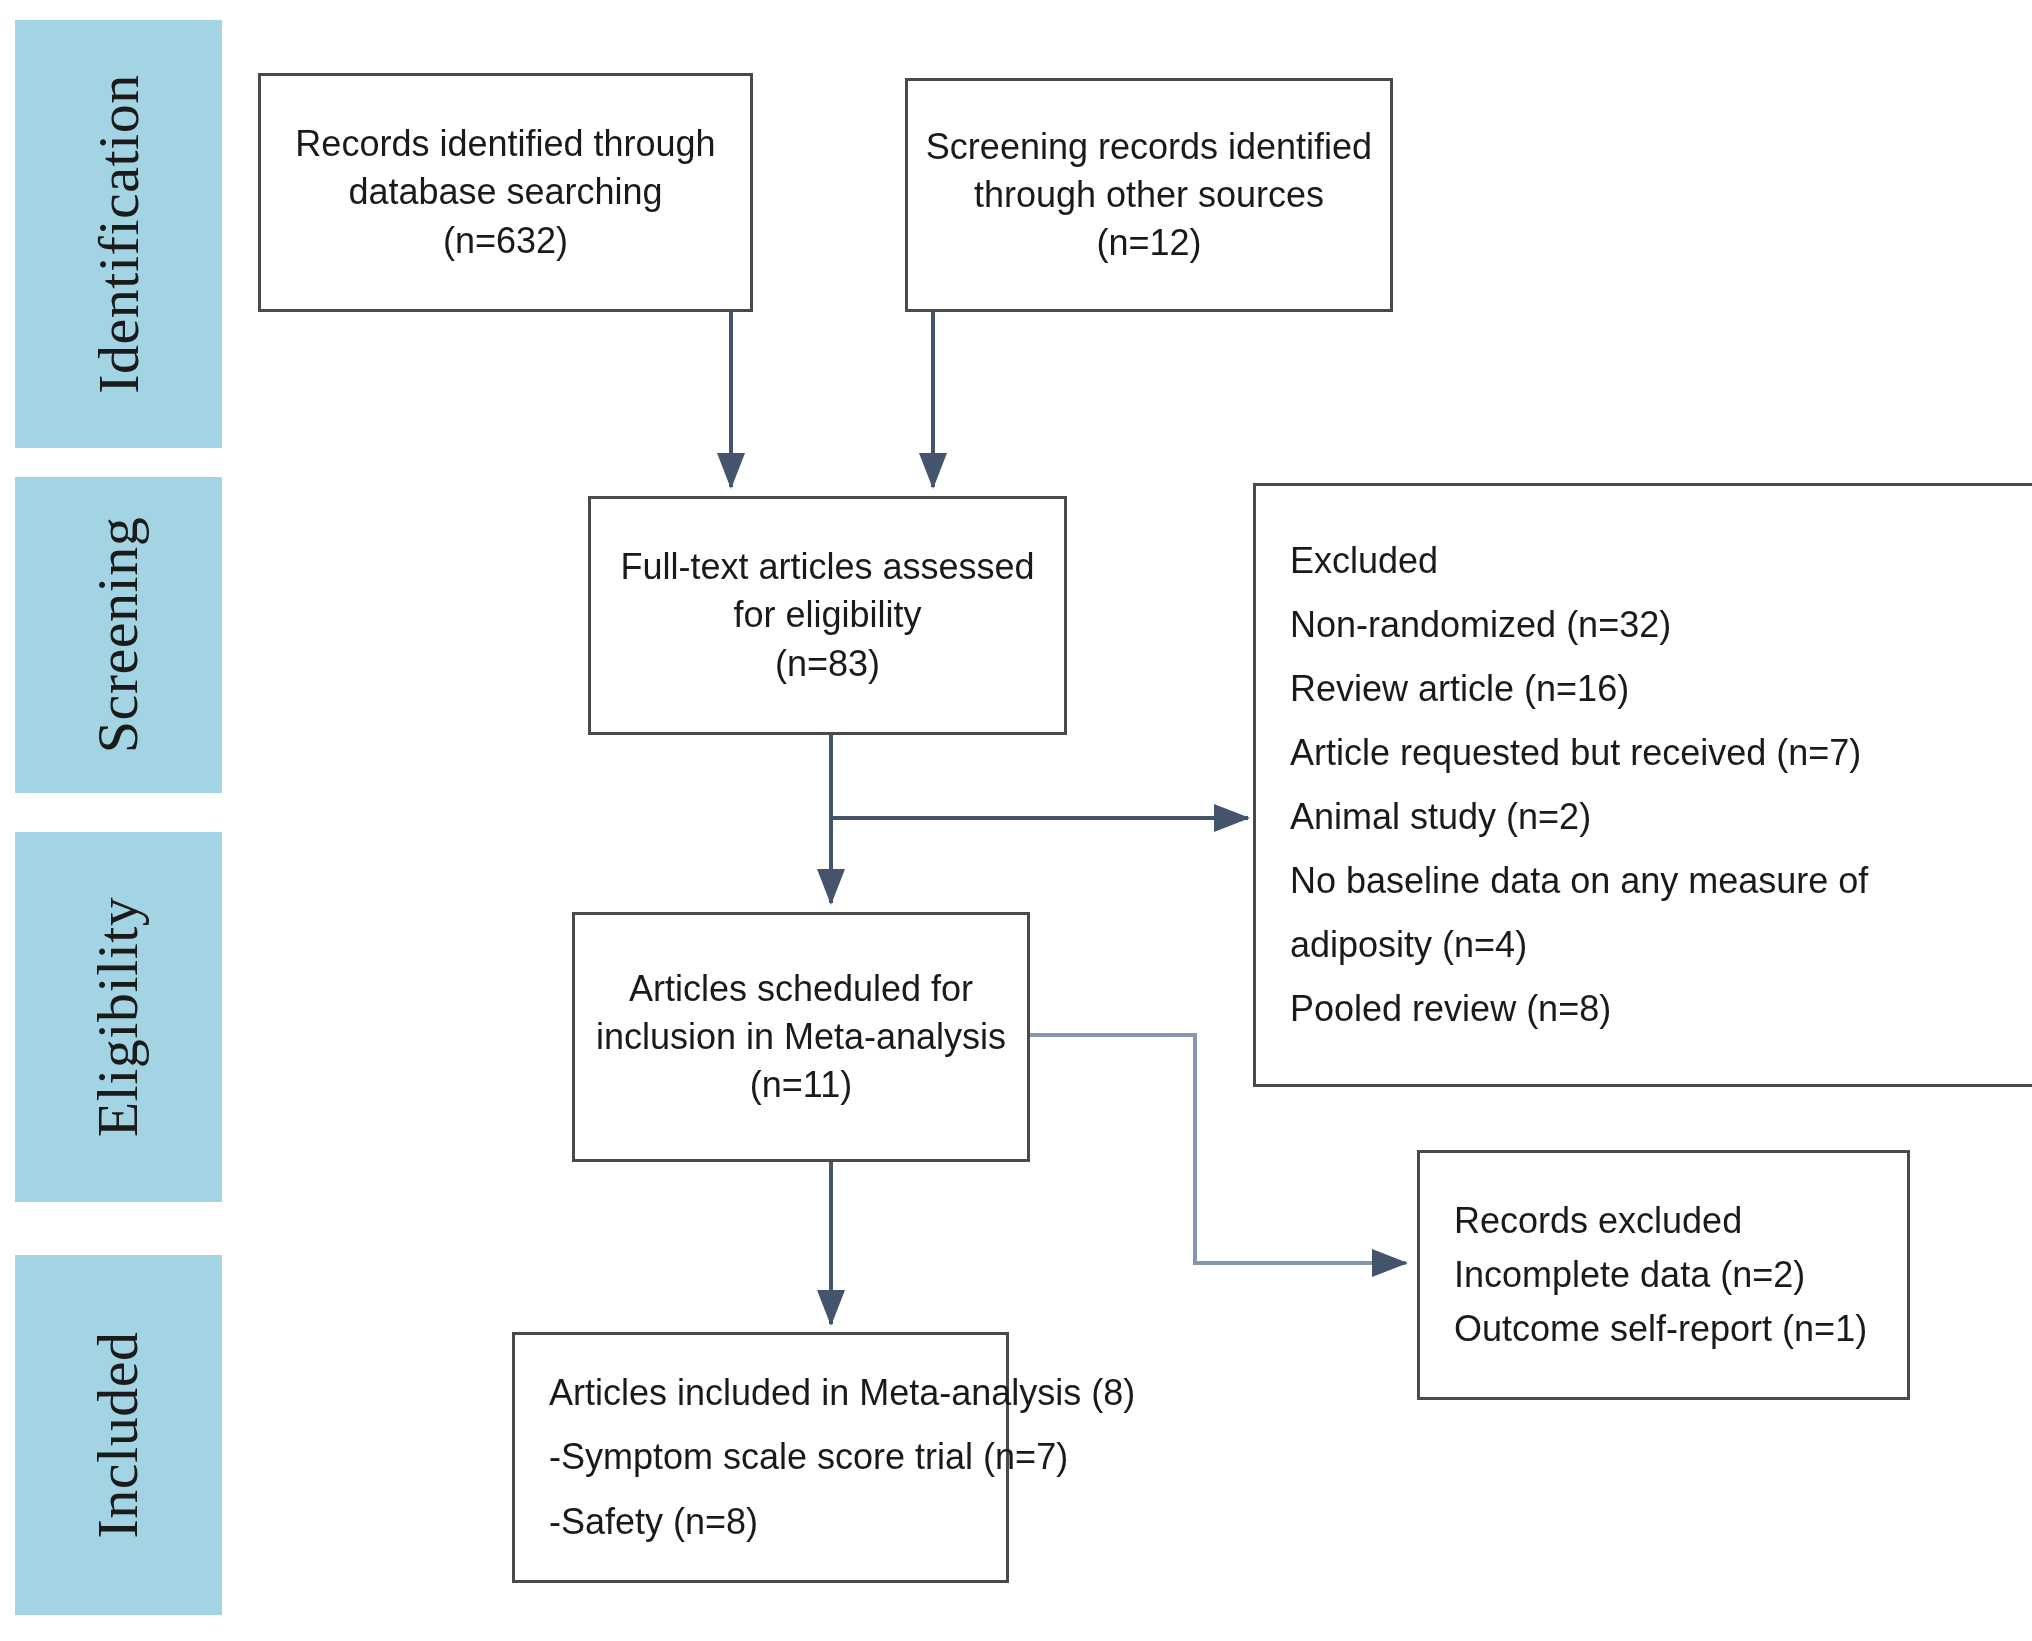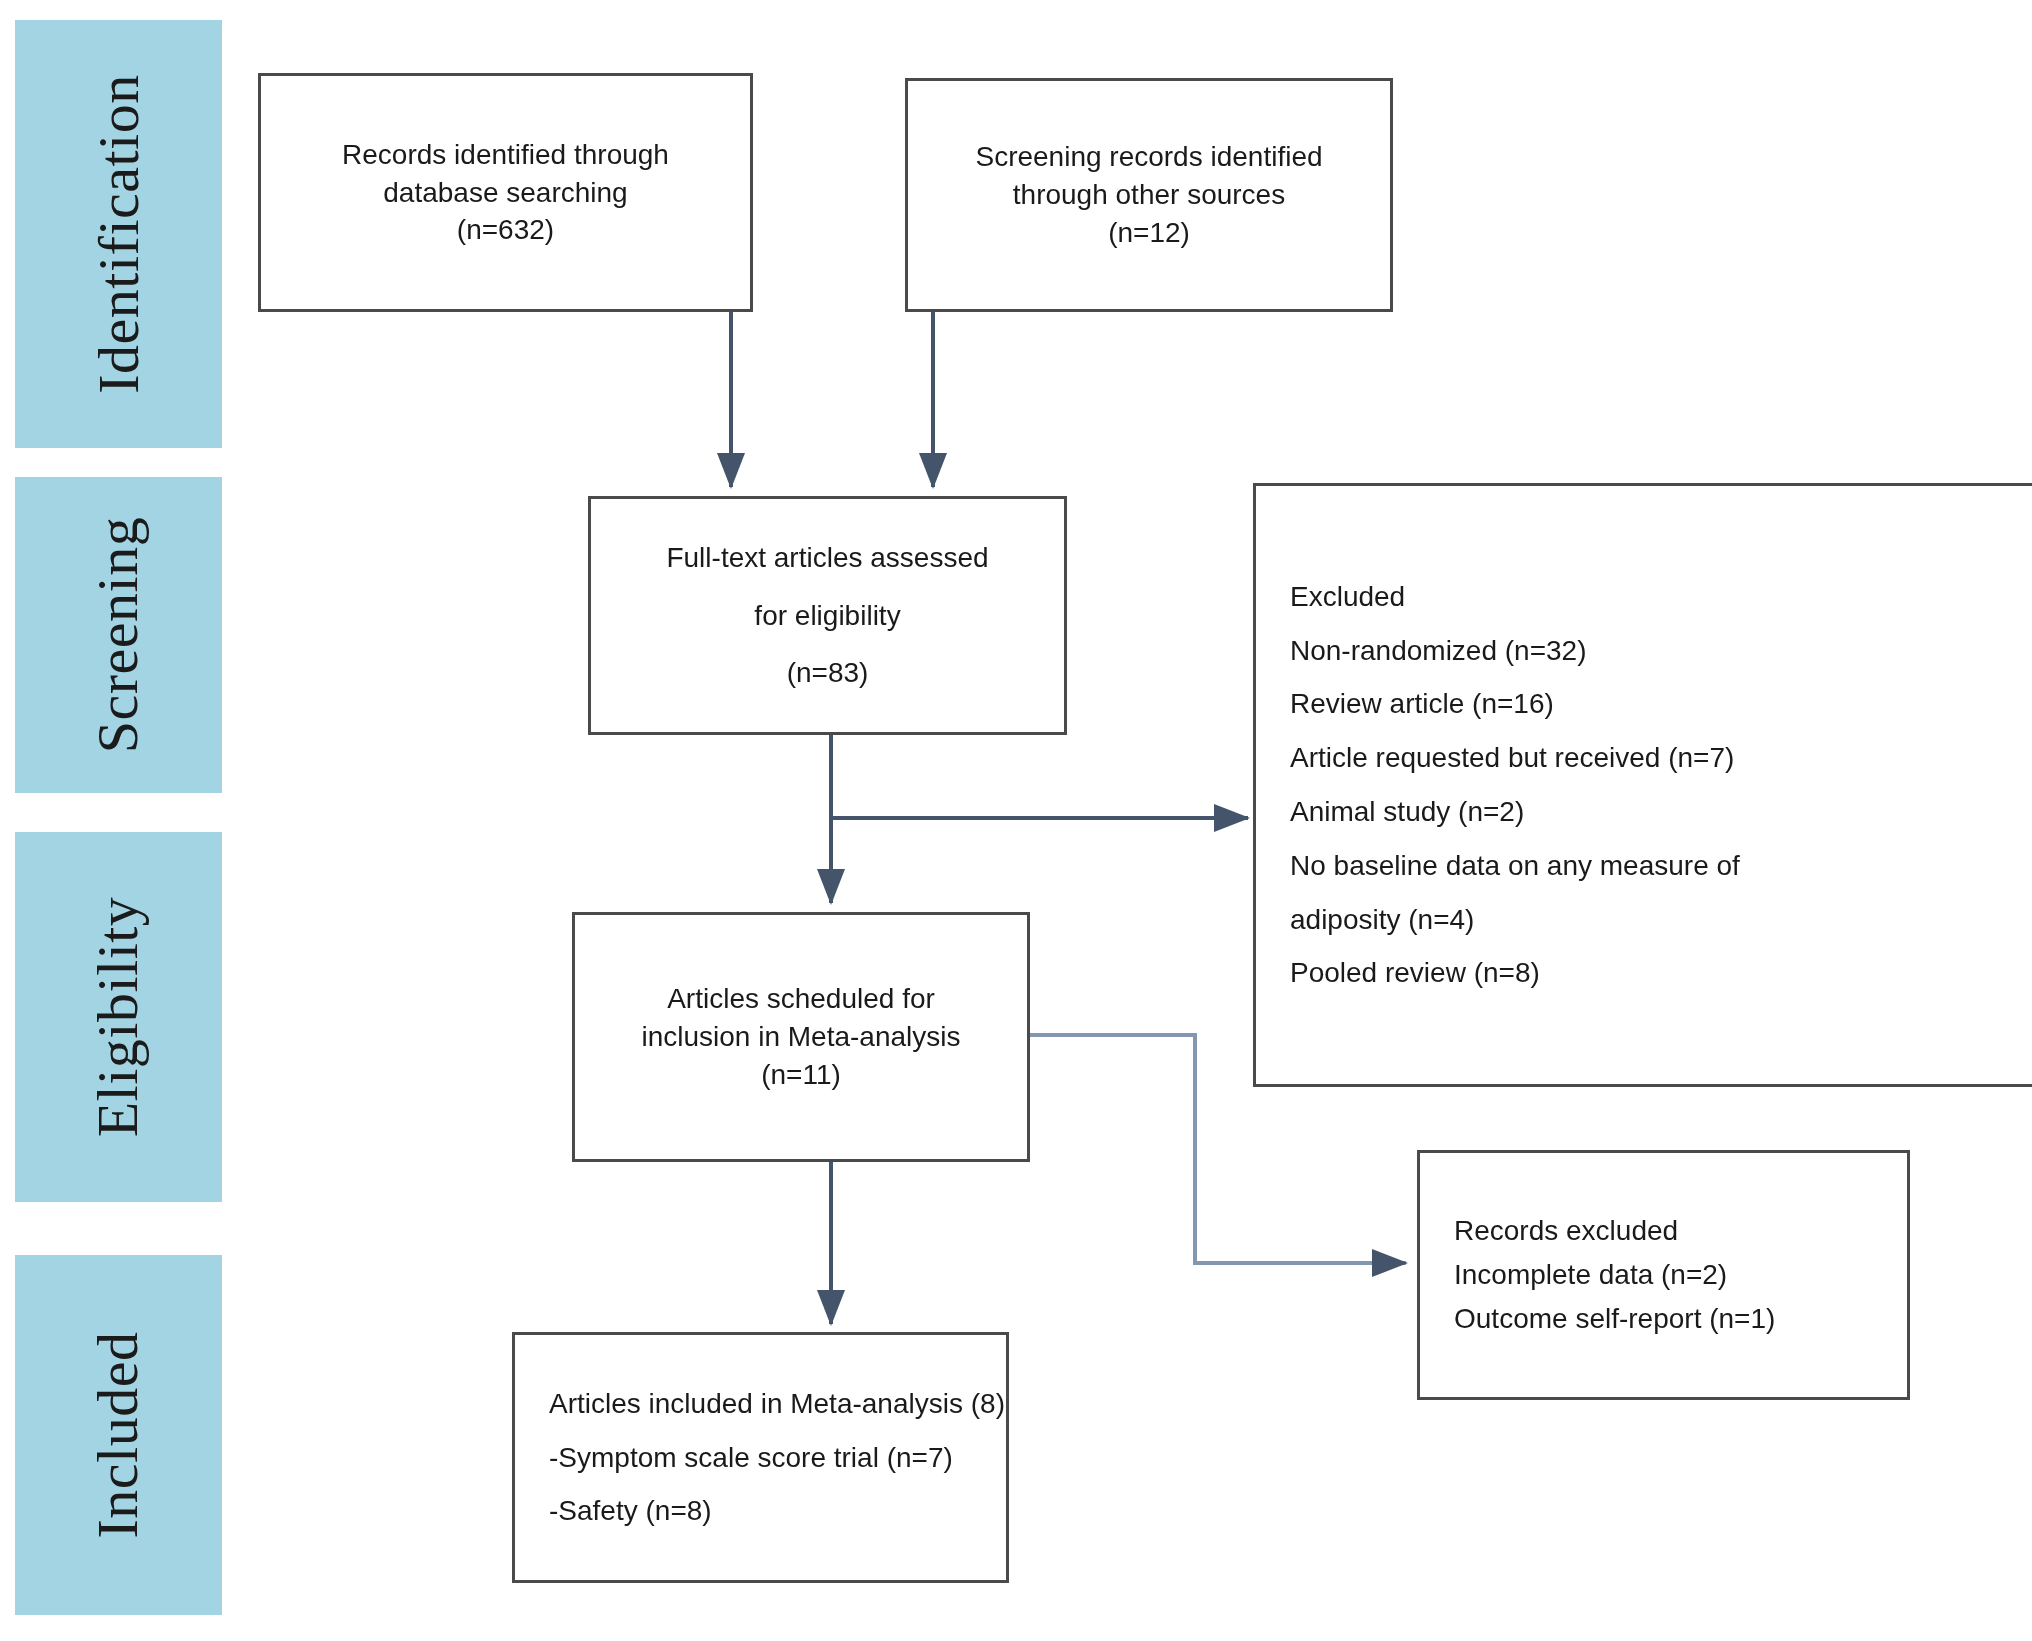--- a/index.html
+++ b/index.html
@@ -54,21 +54,21 @@
     align-items: center;
     text-align: center;
   }
   .flow-box.listed {
     align-items: flex-start;
     text-align: left;
   }
   .flow-line {
     display: block;
     color: #1a1a1a;
-    font-size: 28px;
+    font-size: 36px;
     line-height: 1.28;
     white-space: nowrap;
   }
   .flow-box.centered .flow-line {
     padding: 1px 0;
   }
   .flow-box.listed .flow-line {
     padding: 9px 0;
     padding-left: 34px;
   }
@@ -133,21 +133,21 @@
     <span class="flow-line">database searching</span>
     <span class="flow-line">(n=632)</span>
   </div>
 
   <div class="flow-box centered" style="left:905px; top:78px; width:488px; height:234px;">
     <span class="flow-line">Screening records identified</span>
     <span class="flow-line">through other sources</span>
     <span class="flow-line">(n=12)</span>
   </div>
 
-  <div class="flow-box centered" style="left:588px; top:496px; width:479px; height:239px;gap:20px;">
+  <div class="flow-box centered" style="left:588px; top:496px; width:479px; height:239px;">
     <span class="flow-line">Full-text articles assessed</span>
     <span class="flow-line">for eligibility</span>
     <span class="flow-line">(n=83)</span>
   </div>
 
   <div class="flow-box listed" style="left:1253px; top:483px; width:906px; height:604px;">
     <span class="flow-line">Excluded</span>
     <span class="flow-line">Non-randomized (n=32)</span>
     <span class="flow-line">Review article (n=16)</span>
     <span class="flow-line">Article requested but received (n=7)</span>

